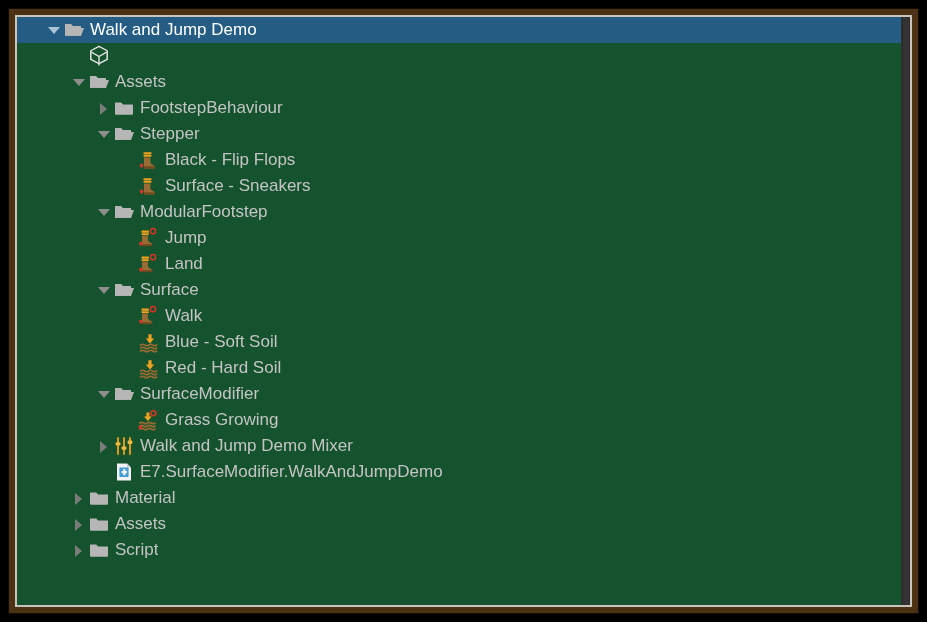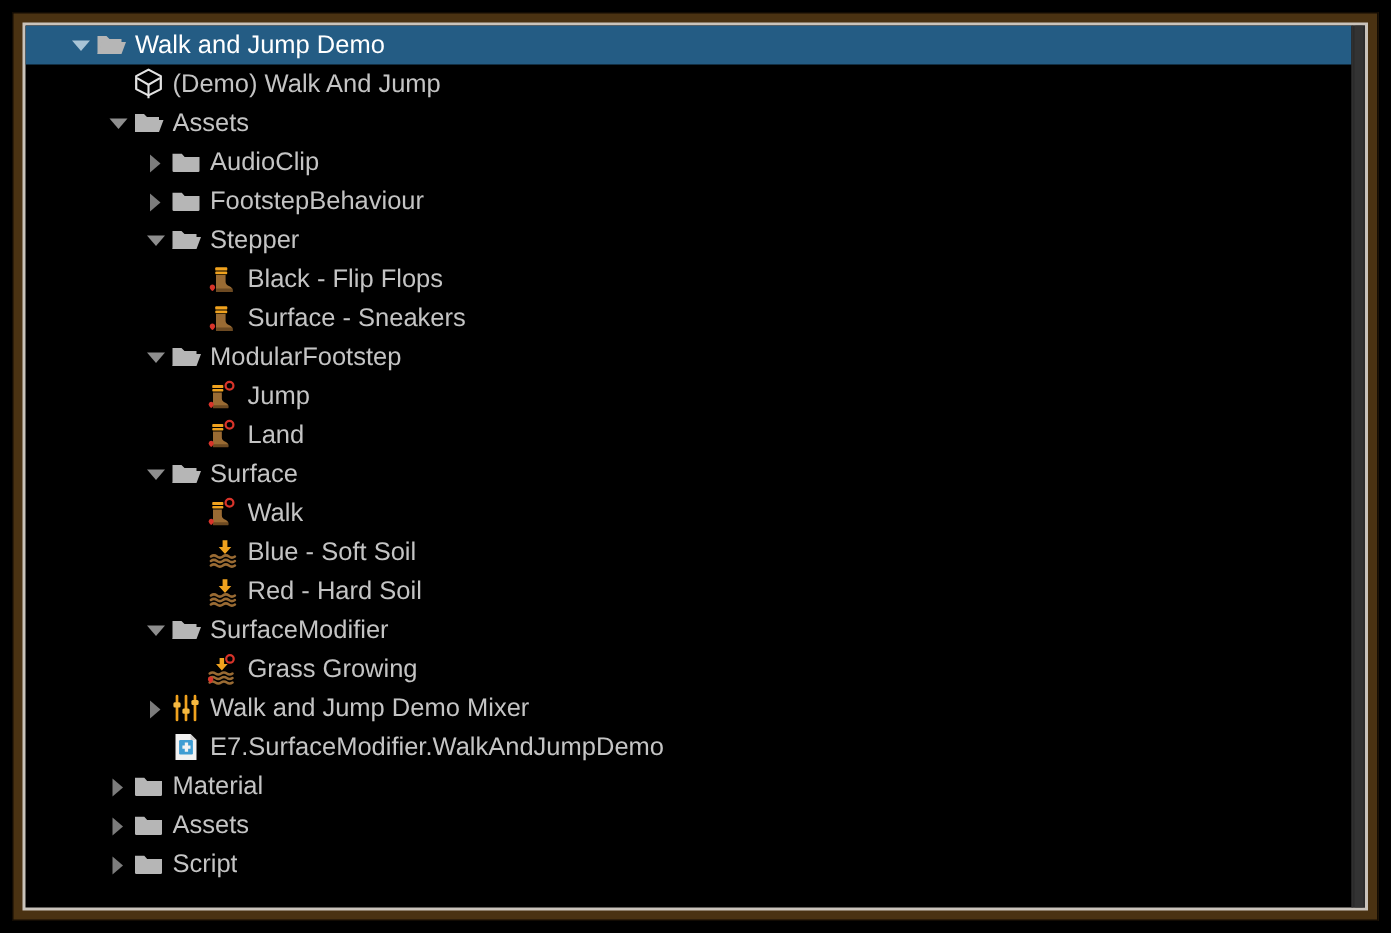--- a/index.html
+++ b/index.html
@@ -33,21 +33,21 @@
     height: 100%;
     box-sizing: border-box;
     background: #c9c3bb;
     padding: 2px;
   }
   #tree-panel {
     position: relative;
     width: 100%;
     height: 100%;
     box-sizing: border-box;
-    background: #000000;
+    background: #14532d;
     overflow: hidden;
   }
 
   
   #vertical-scrollbar {
     position: absolute;
     right: 0;
     top: 0;
     bottom: 0;
     width: 9px;
@@ -155,44 +155,33 @@
           <div class="tree-row">
             <span class="row-indent" style="width: 53px;"></span>
             <span class="twisty"></span>
             <span class="row-icon">
               <svg viewBox="0 0 22 22">
                 <path d="M11 3.2 L19.2 7.9 v9.4 L11 21.9 L2.8 17.3 V7.9 Z" fill="none" stroke="#e3e3e3" stroke-width="1.5" stroke-linejoin="round" transform="translate(0,-1.5) scale(1,0.92)"></path>
                 <path d="M18.6 6.6 L11 11 L3.4 6.6" fill="none" stroke="#e3e3e3" stroke-width="1.4" transform="translate(0,0.5)"></path>
                 <path d="M11 11 v9" stroke="#e3e3e3" stroke-width="1.4" fill="none" transform="translate(0,0.5)"></path>
               </svg>
             </span>
-            <span class="row-label">(Demo) Walk And Jump</span>
           </div>
           <div class="tree-row">
             <span class="row-indent" style="width: 53px;"></span>
             <span class="twisty down"></span>
             <span class="row-icon">
               <svg viewBox="0 0 22 22">
                 <path d="M2 5 h6 l2 2 h8 v2 H7 L4 17 H2 Z" fill="#b6b6b6"></path>
                 <path d="M5 9 h16 l-3 8 H2 Z" fill="#b6b6b6"></path>
                 <path d="M6 10.2 h13.2 l-2.3 6 H4 Z" fill="#383838"></path>
                 <path d="M5.6 9.6 h14.6 l-2.7 7.2 H2.6 Z" fill="#b6b6b6"></path>
               </svg>
             </span>
             <span class="row-label">Assets</span>
-          </div>
-          <div class="tree-row">
-            <span class="row-indent" style="width: 78px;"></span>
-            <span class="twisty right"></span>
-            <span class="row-icon">
-              <svg viewBox="0 0 22 22">
-                <path d="M2 5.5 h6.2 l1.9 2.1 H20 v9.2 a0.9 0.9 0 0 1 -0.9 0.9 H2.9 A0.9 0.9 0 0 1 2 16.8 Z" fill="#b6b6b6"></path>
-              </svg>
-            </span>
-            <span class="row-label">AudioClip</span>
           </div>
           <div class="tree-row">
             <span class="row-indent" style="width: 78px;"></span>
             <span class="twisty right"></span>
             <span class="row-icon">
               <svg viewBox="0 0 22 22">
                 <path d="M2 5.5 h6.2 l1.9 2.1 H20 v9.2 a0.9 0.9 0 0 1 -0.9 0.9 H2.9 A0.9 0.9 0 0 1 2 16.8 Z" fill="#b6b6b6"></path>
               </svg>
             </span>
             <span class="row-label">FootstepBehaviour</span>

